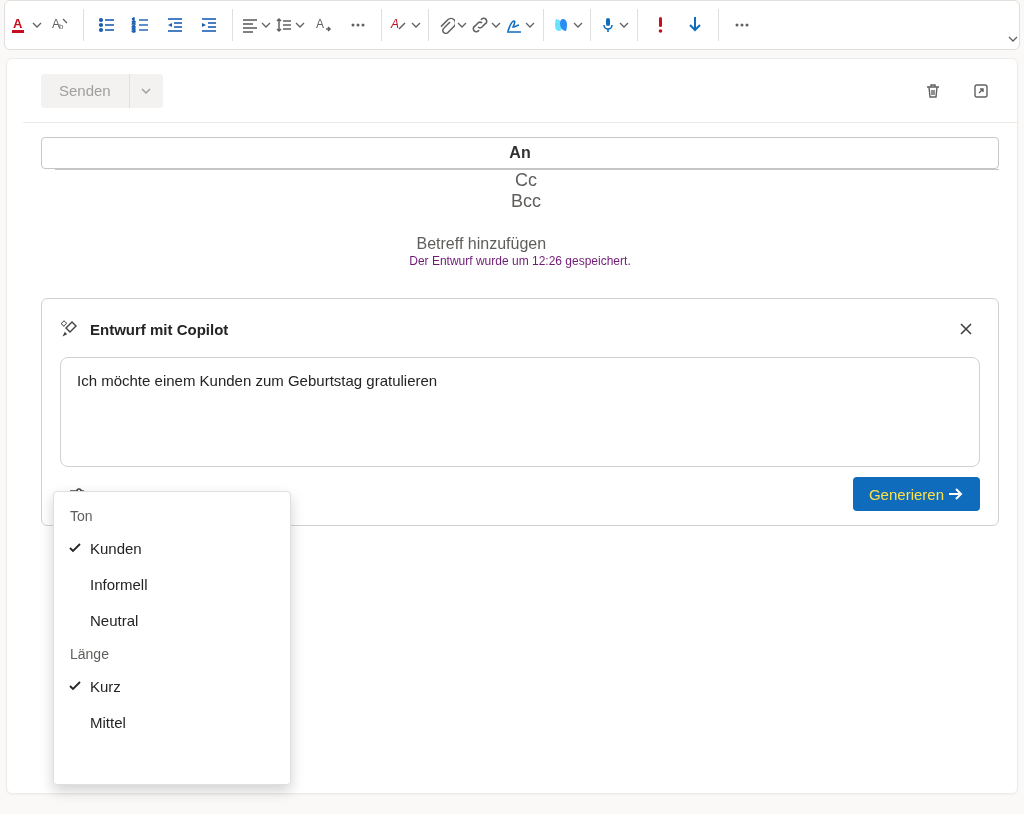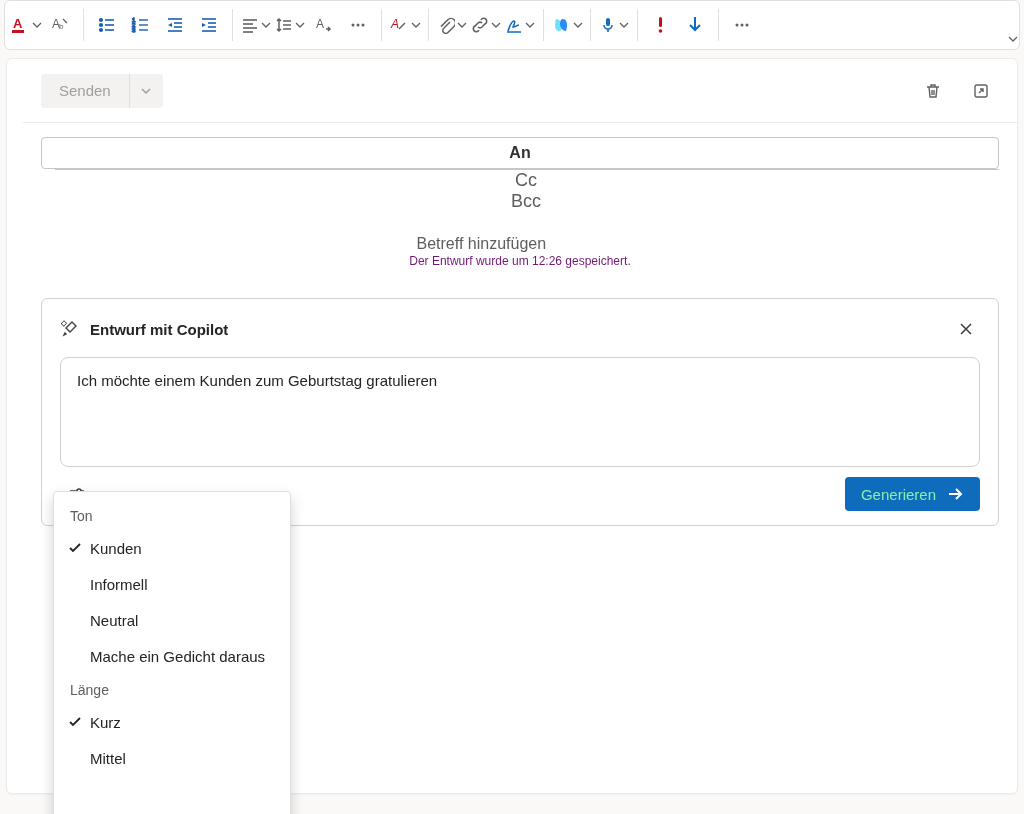--- a/index.html
+++ b/index.html
@@ -194,27 +194,27 @@
   }
   .settings-btn {
     width: 34px; height: 34px;
     display: inline-flex; align-items: center; justify-content: center;
     border-radius: 4px; cursor: pointer;
     color: #424242;
   }
   .gen-btn {
     display: inline-flex; align-items: center;
     background: #0f6cbd;
-    color: #86efac;
+    color: #fde047;
     font-size: 15px;
     font-weight: 400;
     padding: 8px 16px;
     border-radius: 4px;
     cursor: pointer;
-    gap: 10px;
+    gap: 2px;
   }
 
   
   .dropdown {
     position: absolute;
     left: 46px;
     top: 432px;
     width: 238px;
     background: #ffffff;
     border: 1px solid #e1dfdd;
@@ -544,24 +544,20 @@
           </span>
           <span class="dd-item-label">Kunden</span>
         </div>
         <div class="dd-item">
           <span class="dd-check"></span>
           <span class="dd-item-label">Informell</span>
         </div>
         <div class="dd-item">
           <span class="dd-check"></span>
           <span class="dd-item-label">Neutral</span>
-        </div>
-        <div class="dd-item">
-          <span class="dd-check"></span>
-          <span class="dd-item-label">Mache ein Gedicht daraus</span>
         </div>
       </div>
     <div class="dd-section-label">Länge</div>
     <div id="length-list">
         <div class="dd-item">
           <span class="dd-check">
             <svg width="14" height="14" viewBox="0 0 14 14" fill="none" stroke="#242424" stroke-width="1.8">
               <path d="M2 7l3 3 7-7"></path>
             </svg>
           </span>

